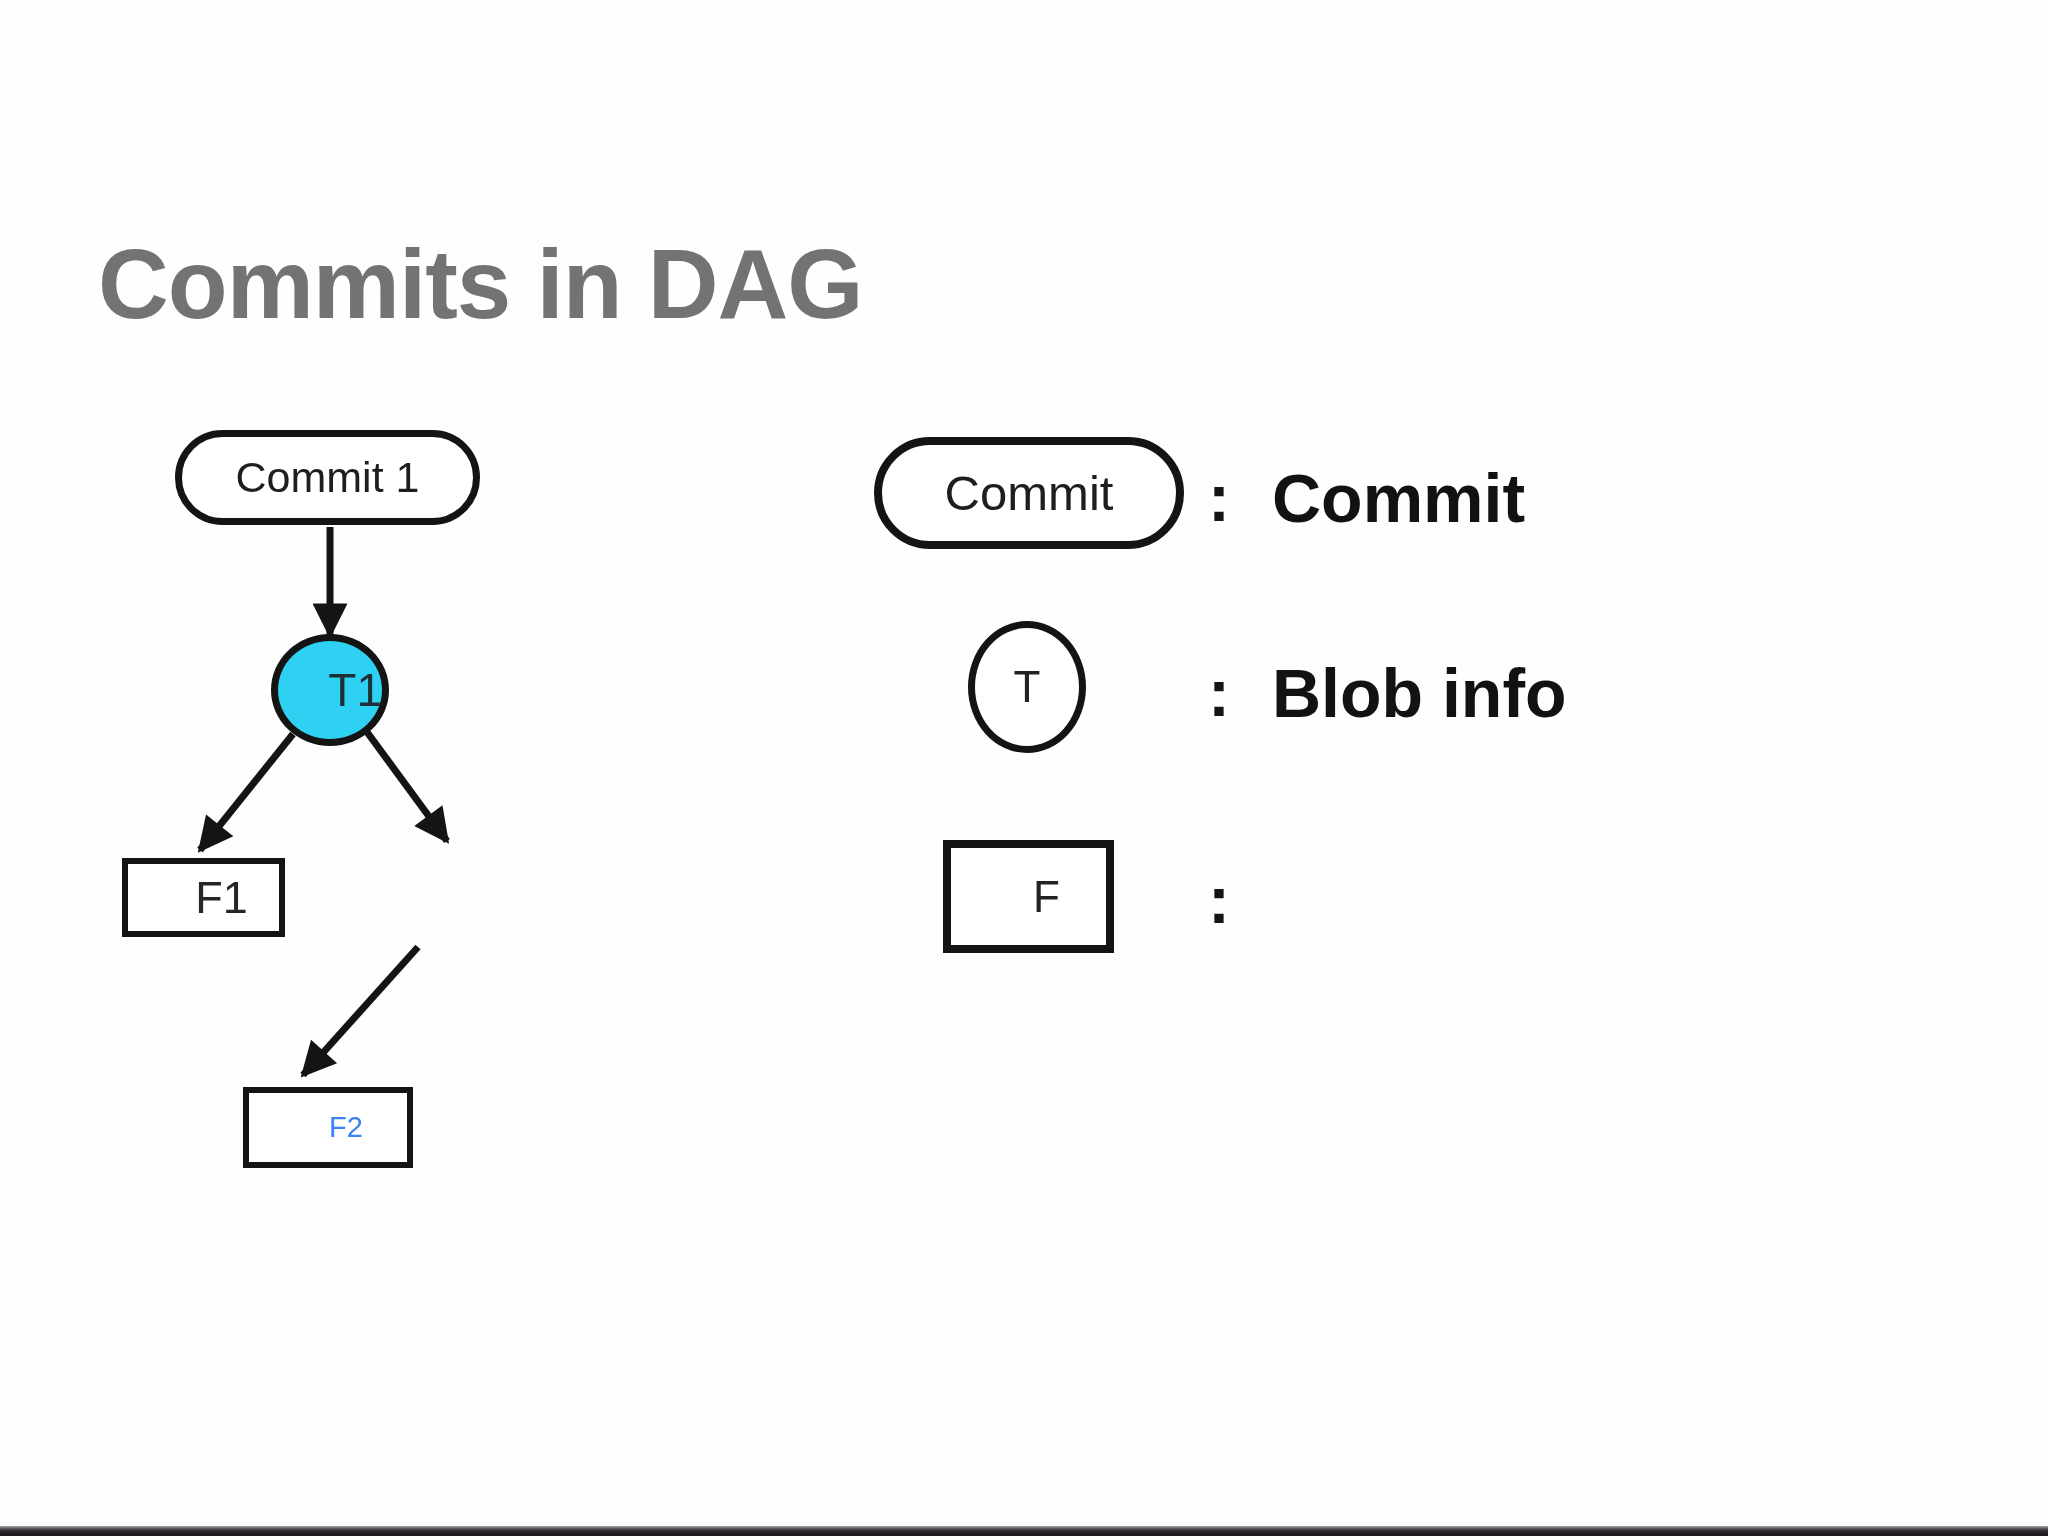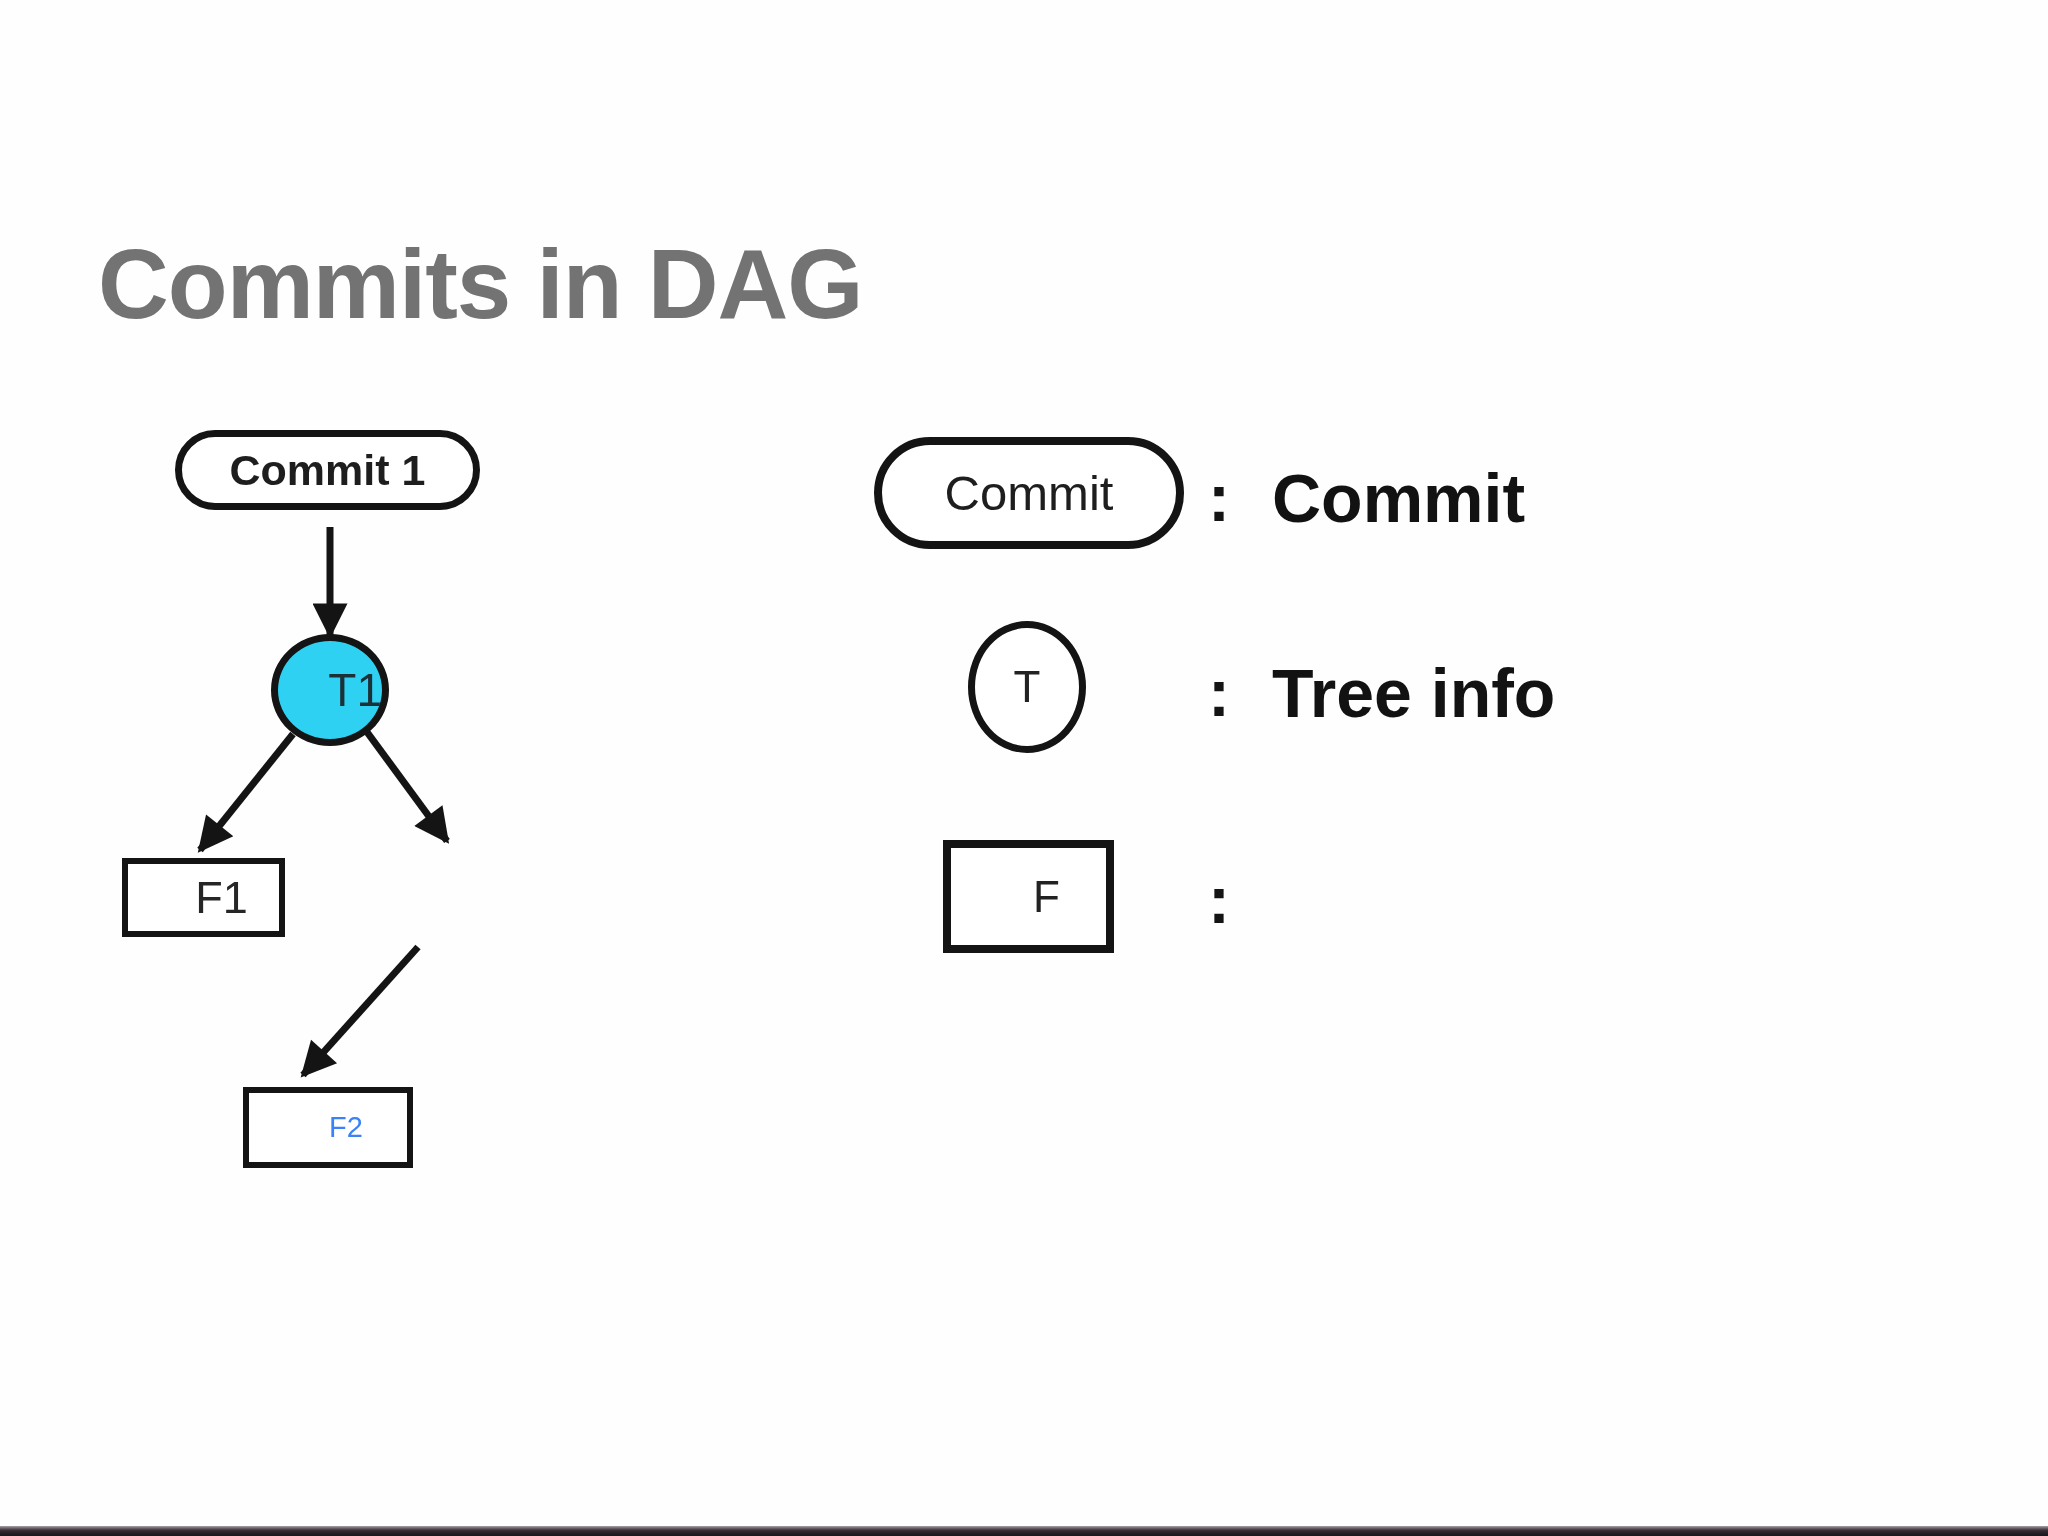--- a/index.html
+++ b/index.html
@@ -19,21 +19,21 @@
   
   .node{
     position:absolute;display:flex;align-items:center;justify-content:center;
     box-sizing:border-box;background:#ffffff;color:#1e1e1e;
   }
   .oval{border:7px solid #141414;border-radius:60px;}
   .circle{border:7px solid #141414;border-radius:50%;}
   .rect{border:6px solid #141414;padding-left:36px;}
 
   
-  .n-commit1{left:175px;top:430px;width:305px;height:80px;font-size:43px;font-weight:700;}
+  .n-commit1{left:175px;top:430px;width:305px;height:95px;font-size:43px;font-weight:400;}
   .n-t1{left:271px;top:634px;width:118px;height:112px;font-size:46px;font-weight:500;color:#1c3038;justify-content:flex-end;}
   .n-f1{left:122px;top:858px;width:163px;height:79px;font-size:45px;font-weight:500;color:#262626;}
   .n-t2{left:397px;top:848px;width:118px;height:114px;font-size:46px;font-weight:500;color:#1b301b;}
   .n-f2{left:243px;top:1087px;width:170px;height:81px;font-size:29px;font-weight:500;color:#3b82f6;}
 
   
   .lg-oval{left:874px;top:437px;width:310px;height:112px;border-width:8px;font-size:49px;font-weight:500;}
   .lg-circle{left:968px;top:621px;width:118px;height:132px;border-width:7px;font-size:44px;font-weight:400;color:#222;}
   .lg-rect{left:943px;top:840px;width:171px;height:113px;border-width:8px;font-size:44px;font-weight:400;color:#222;}
 
@@ -99,21 +99,21 @@
   <div class="node oval lg-oval">
     <span>Commit</span>
   </div>
   <div class="lg-colon r1">:</div>
   <div class="lg-text r1">Commit</div>
 
   <div class="node circle lg-circle">
     <span>T</span>
   </div>
   <div class="lg-colon r2">:</div>
-  <div class="lg-text r2">Tree info</div>
+  <div class="lg-text r2">Blob info</div>
 
   <div class="node rect lg-rect">
     <span>F</span>
   </div>
   <div class="lg-colon r3">:</div>
 
   <div class="bottom-bar"></div>
 </div>
 
 </body></html>

